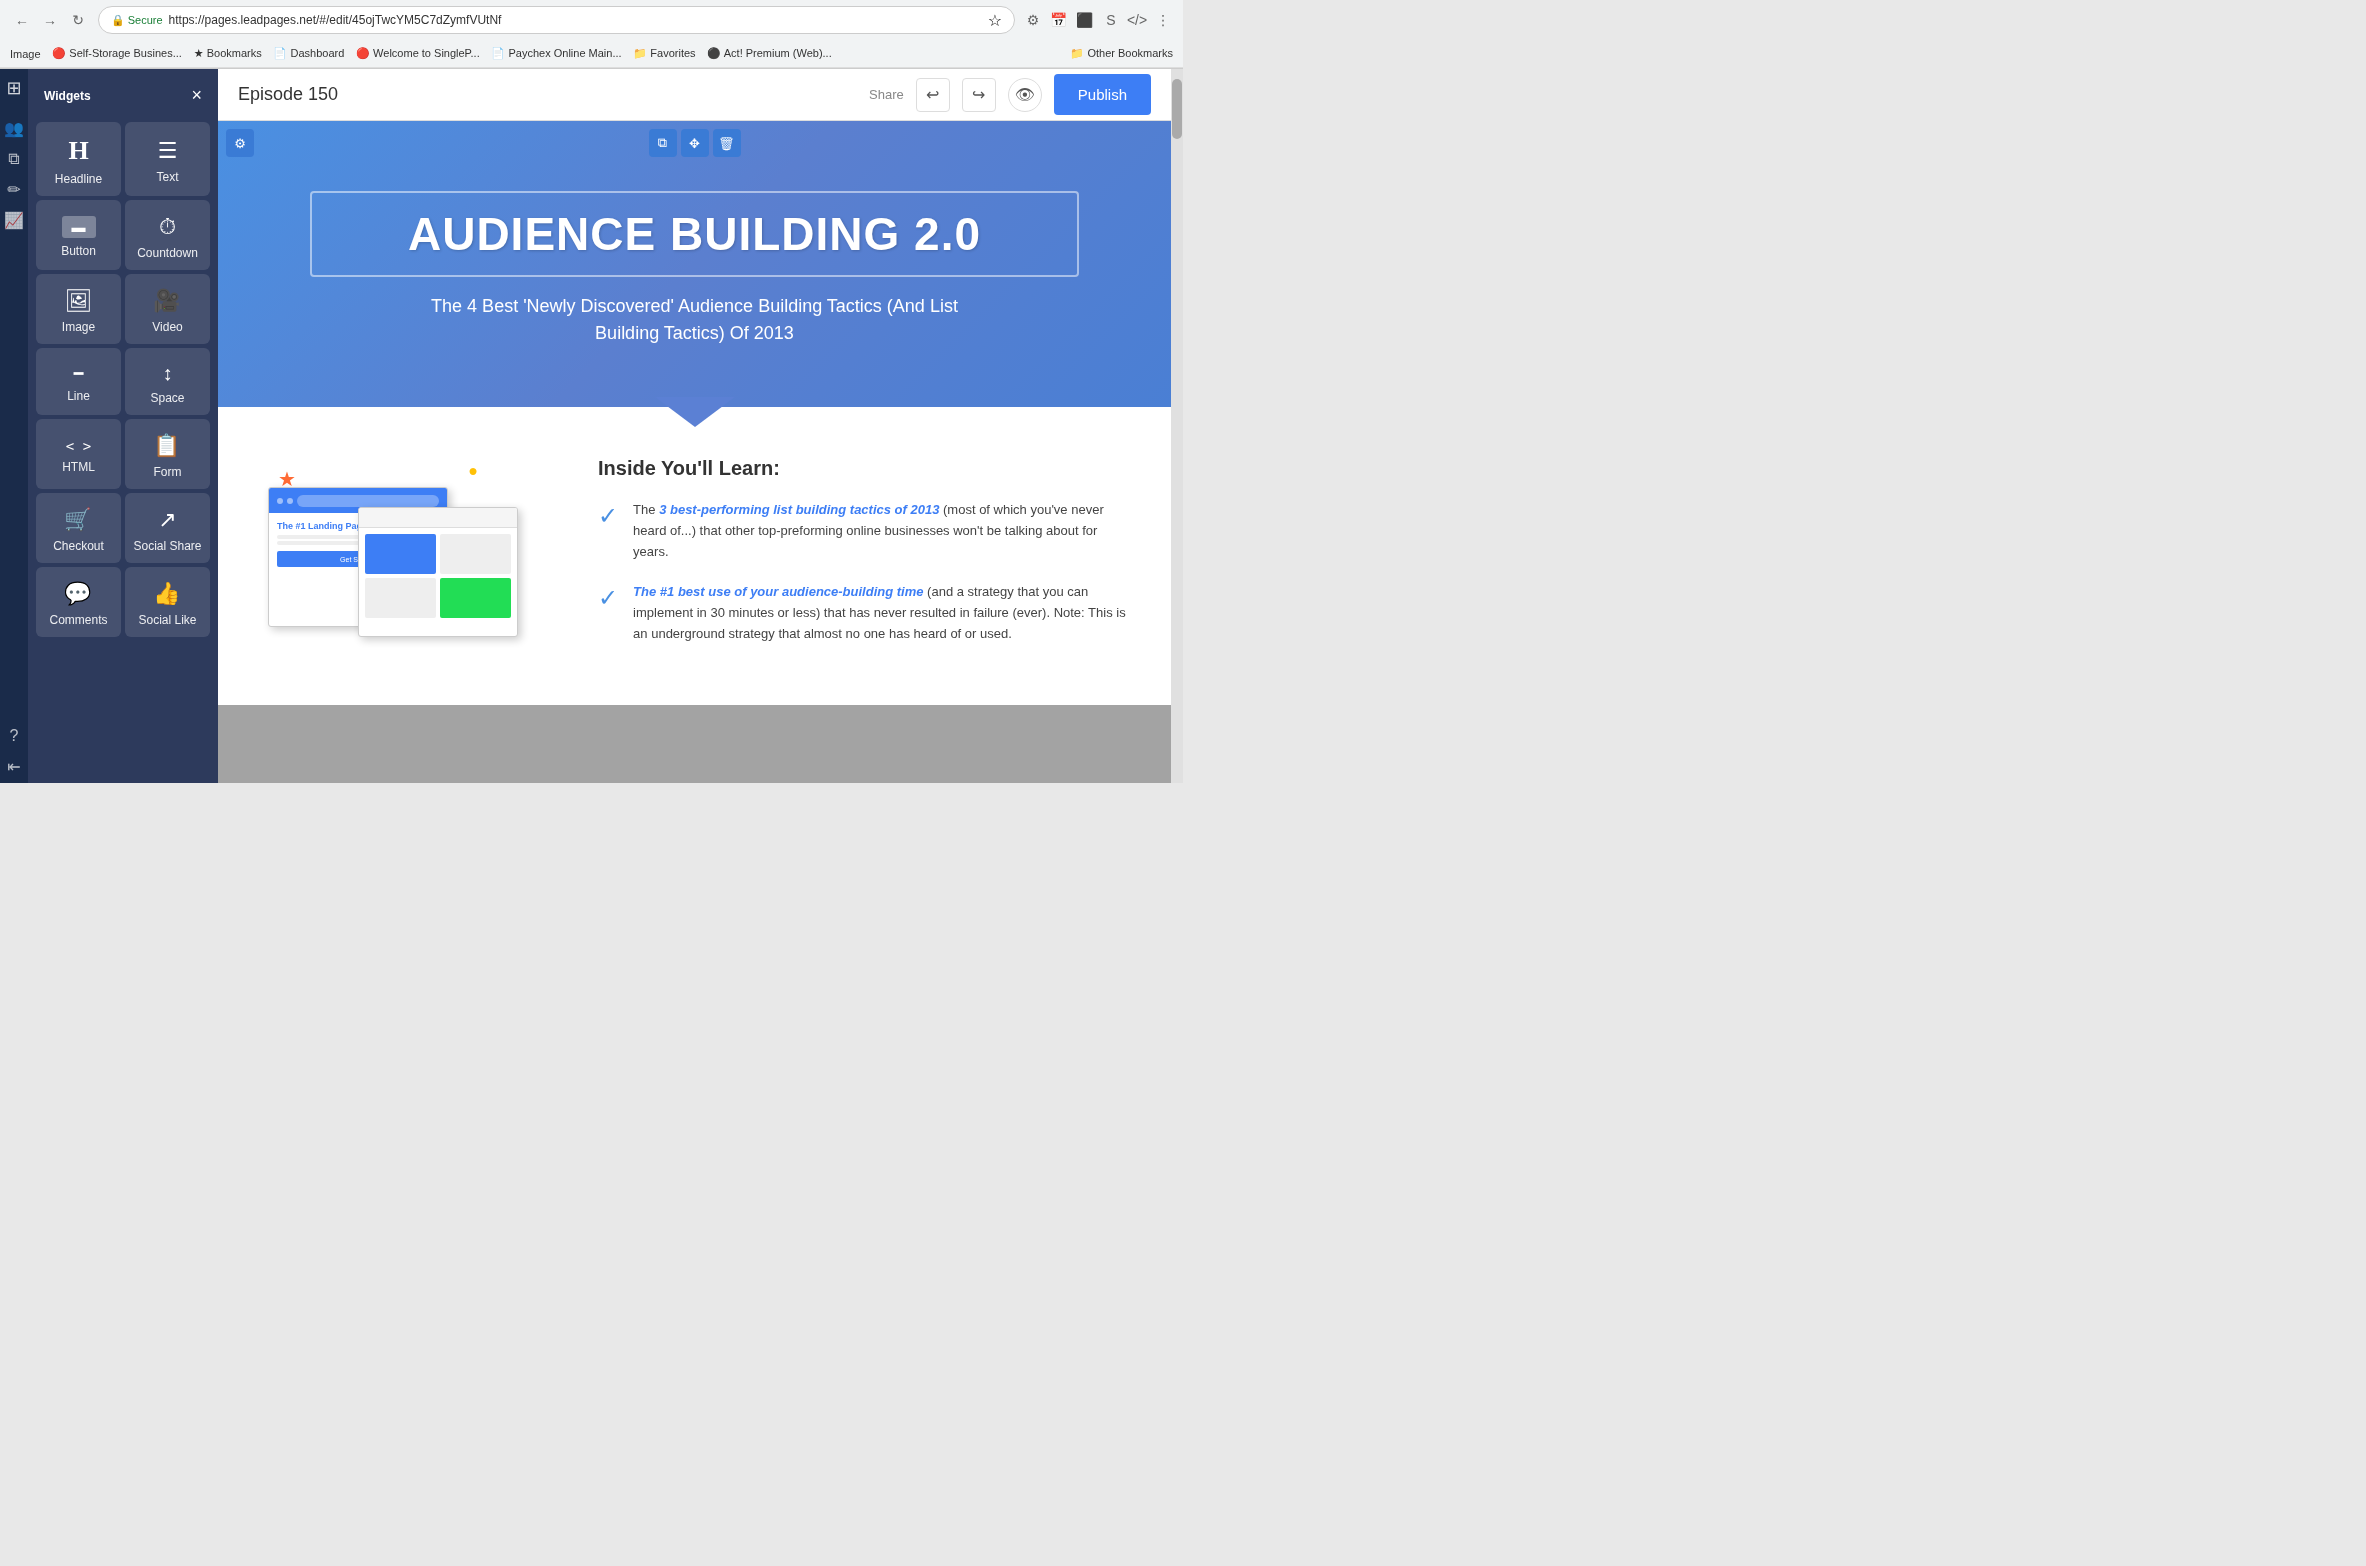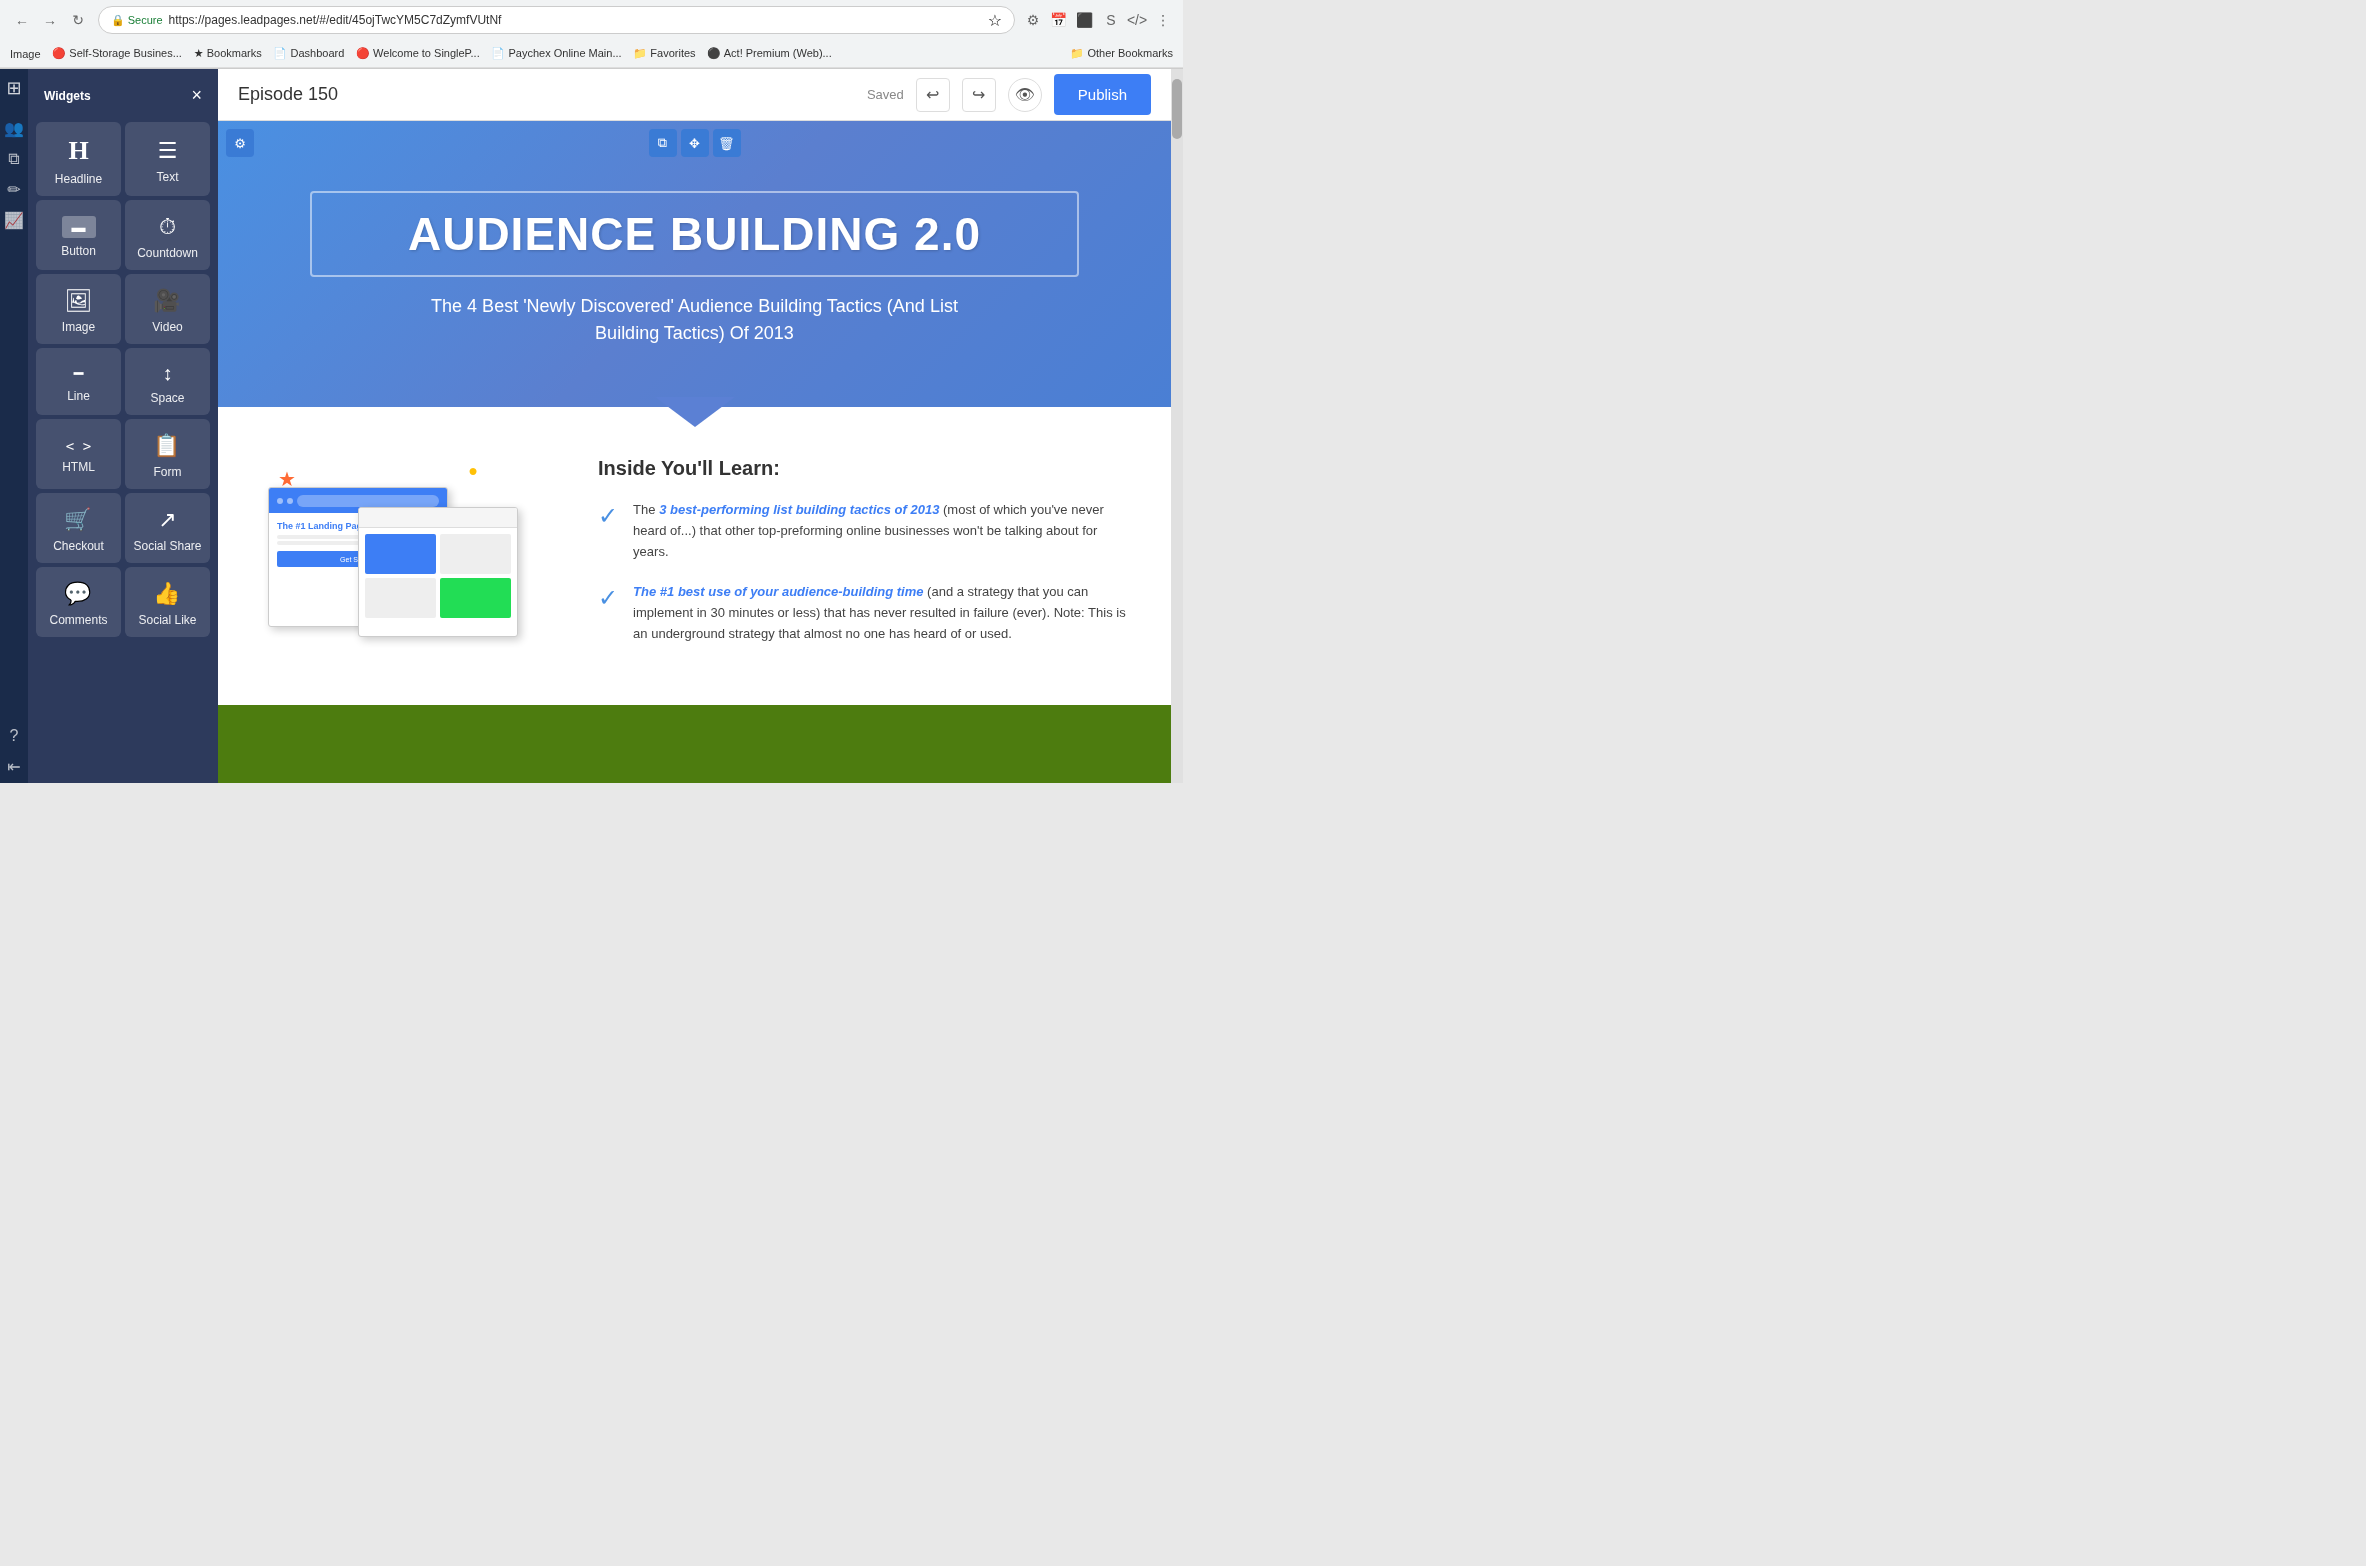--- a/index.html
+++ b/index.html
@@ -109,21 +109,21 @@
       color: white;
     }
     .widget-icon { font-size: 22px; color: white; }
     .widget-label { font-size: 12px; color: rgba(255,255,255,0.9); }
 
     
     .editor-area {
       flex: 1;
       display: flex;
       flex-direction: column;
-      background: #4d7c0f;
+      background: #a3a3a3;
     }
 
     .editor-topbar {
       display: flex;
       align-items: center;
       justify-content: space-between;
       background: white;
       padding: 10px 20px;
       border-bottom: 1px solid #ddd;
       height: 52px;
@@ -388,21 +388,21 @@
       </div>
 
     </div>
   </div>
 
   <div class="editor-area">
 
     <div class="editor-topbar">
       <span class="page-title">Episode 150</span>
       <div class="topbar-right">
-        <span class="saved-text">Saved</span>
+        <span class="saved-text">Share</span>
         <button class="undo-btn">↩</button>
         <button class="redo-btn">↪</button>
         <button class="preview-btn">👁</button>
         <button class="publish-btn">Publish</button>
       </div>
     </div>
 
     <div class="canvas-area">
       <div class="page-canvas">
 

